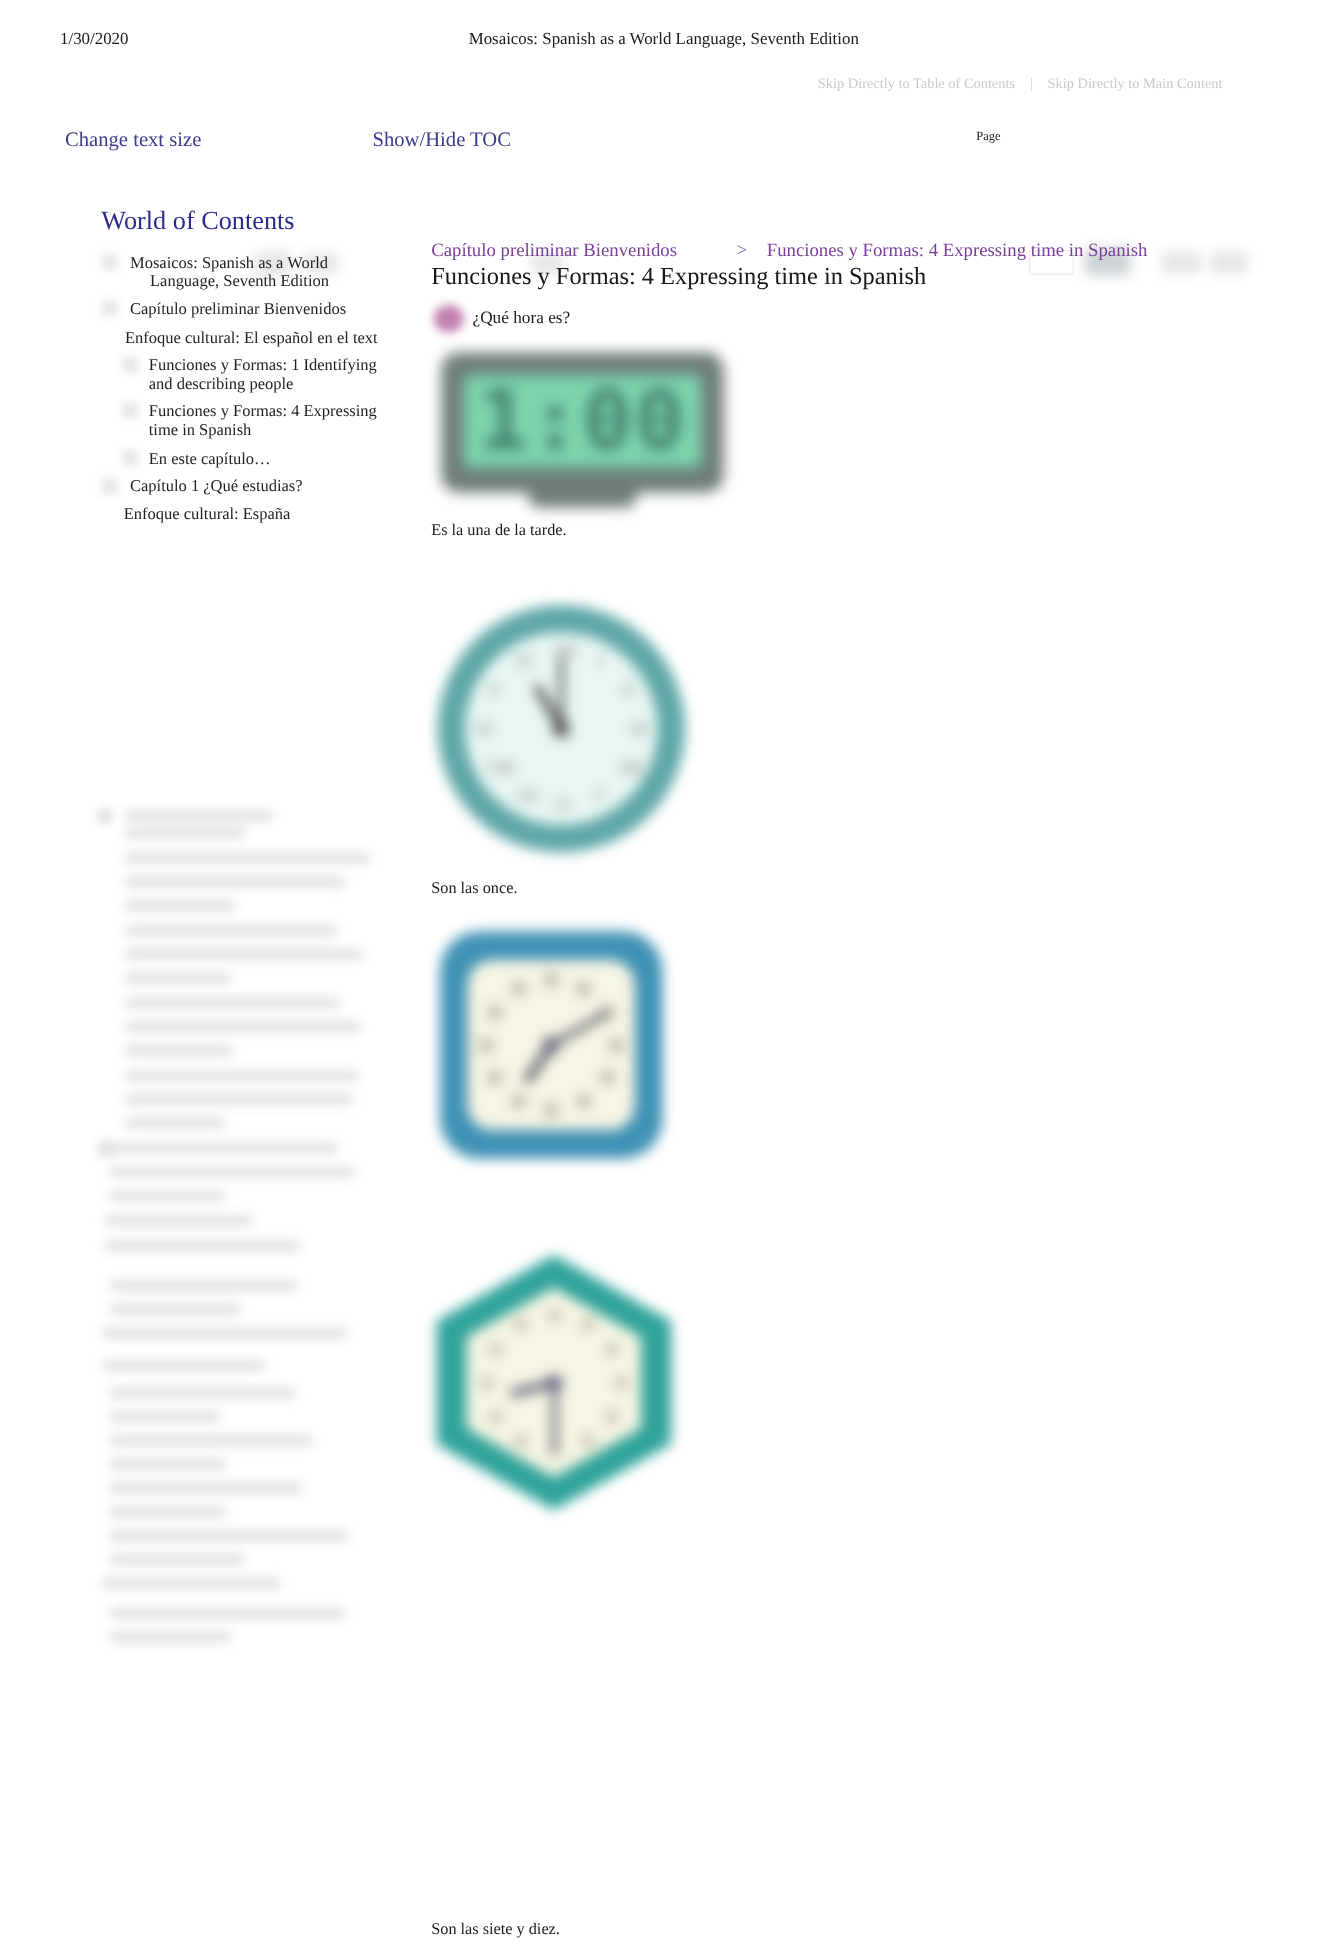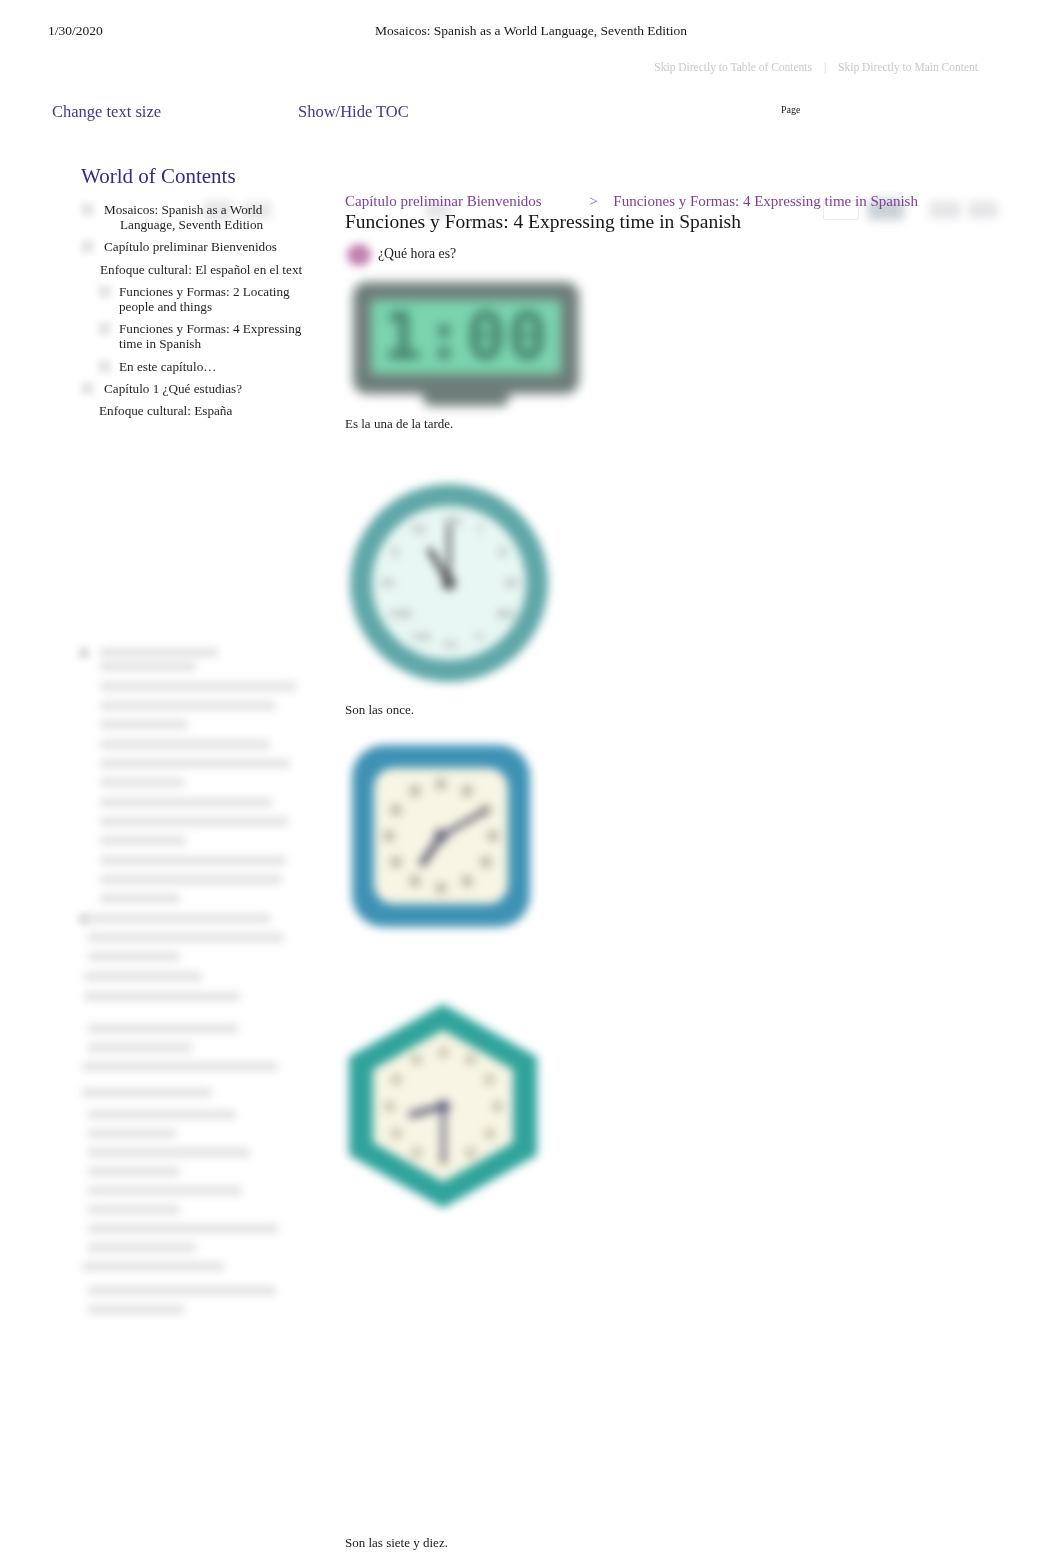--- a/index.html
+++ b/index.html
@@ -487,21 +487,21 @@
     <div class="toc-item lvl0">
       <span class="bullet"></span>
       <span class="txt">Capítulo preliminar Bienvenidos</span>
     </div>
     <div class="toc-item lvl1b hang">
 
       <span class="txt">Enfoque cultural: El español en el text</span>
     </div>
     <div class="toc-item lvl2">
       <span class="bullet"></span>
-      <span class="txt">Funciones y Formas: 2 Locating people and things</span>
+      <span class="txt">Funciones y Formas: 1 Identifying and describing people</span>
     </div>
     <div class="toc-item lvl2">
       <span class="bullet"></span>
       <span class="txt">Funciones y Formas: 4 Expressing time in Spanish</span>
     </div>
     <div class="toc-item lvl2">
       <span class="bullet"></span>
       <span class="txt">En este capítulo…</span>
     </div>
     <div class="toc-item lvl0">

